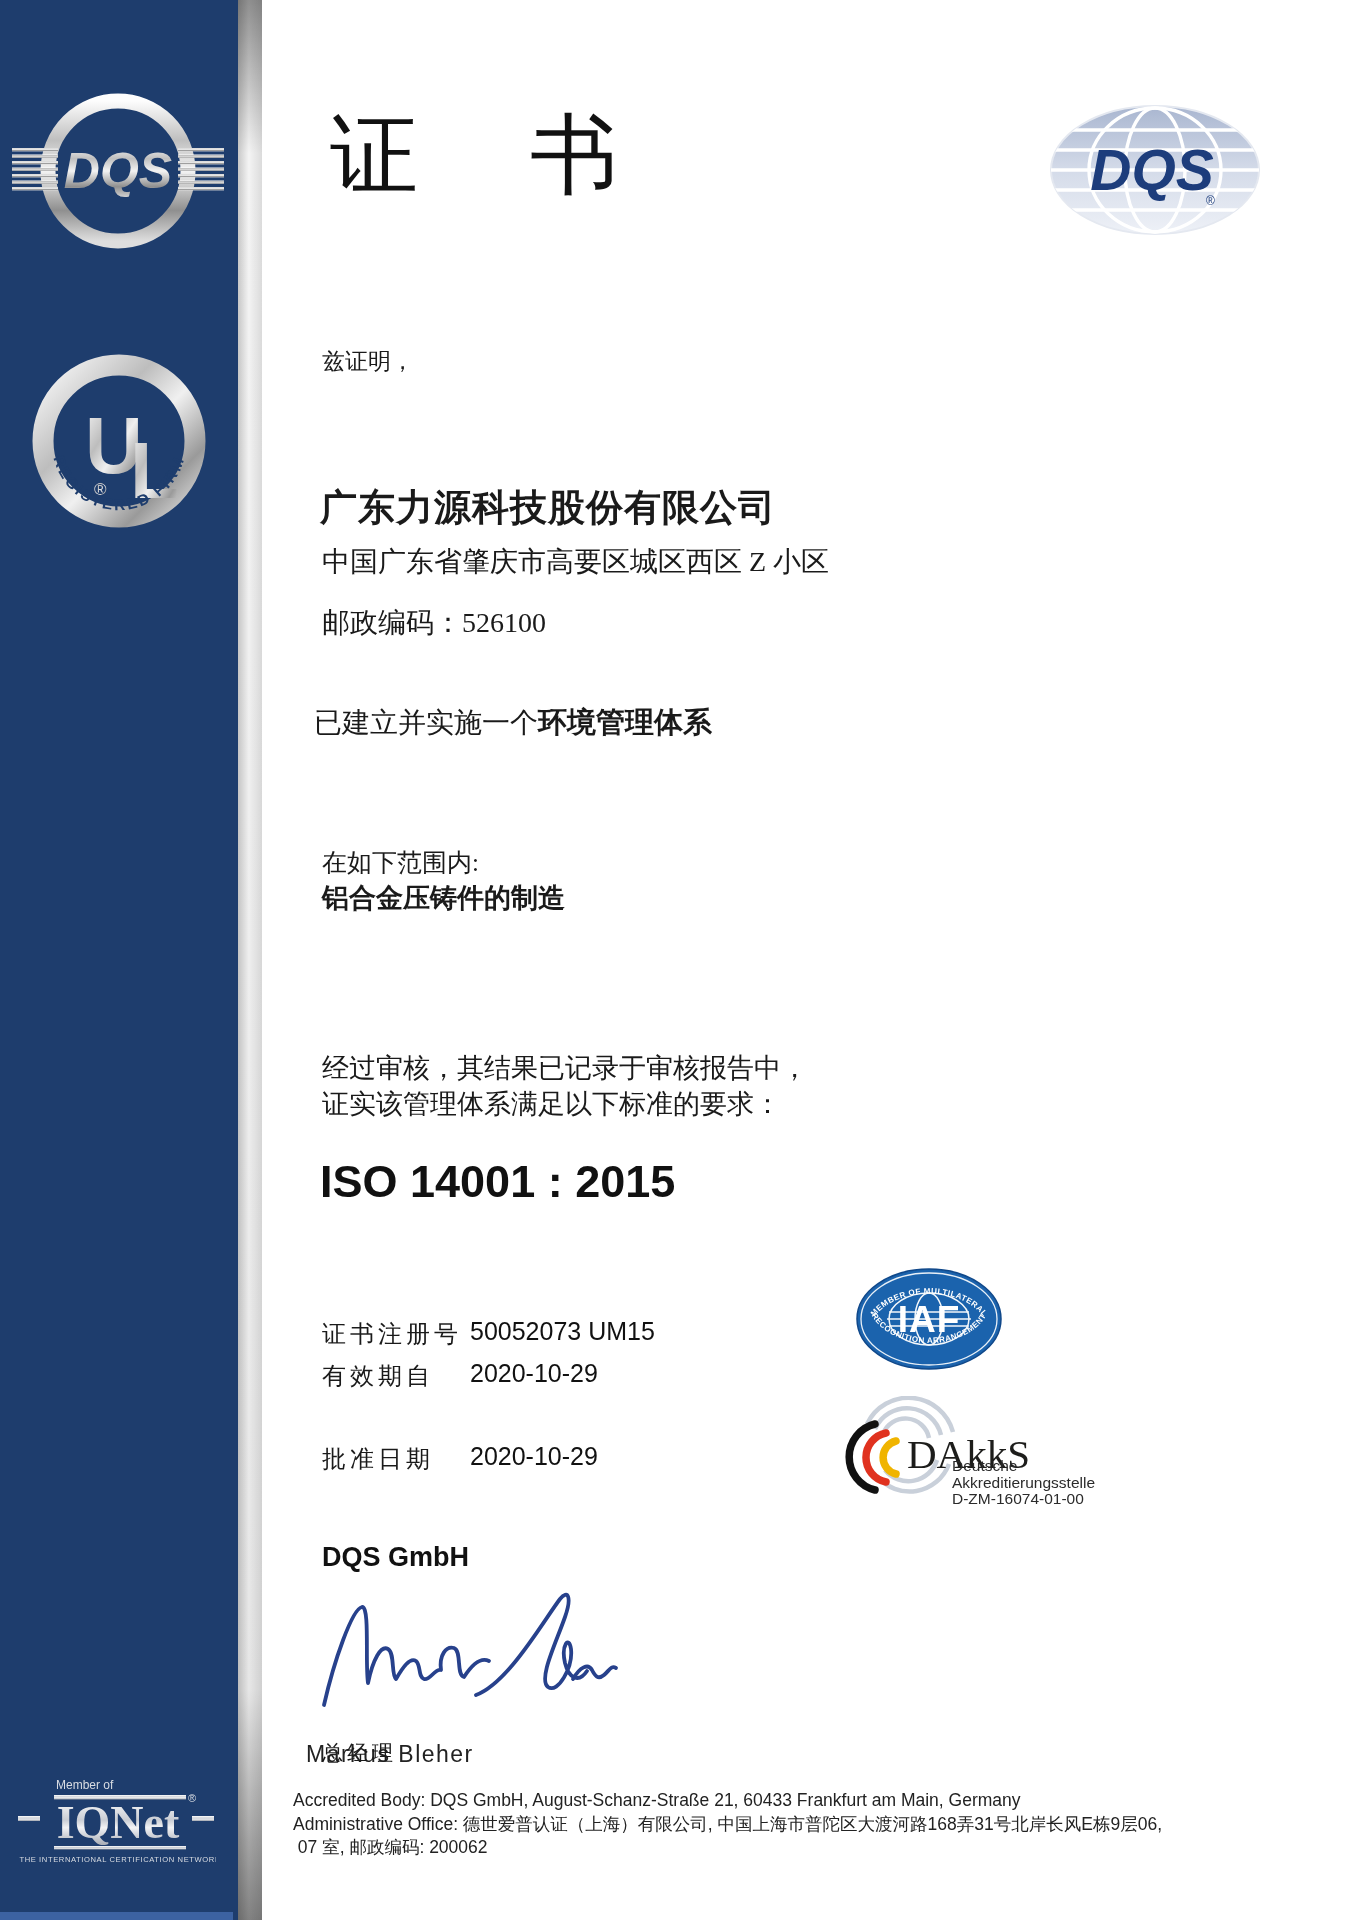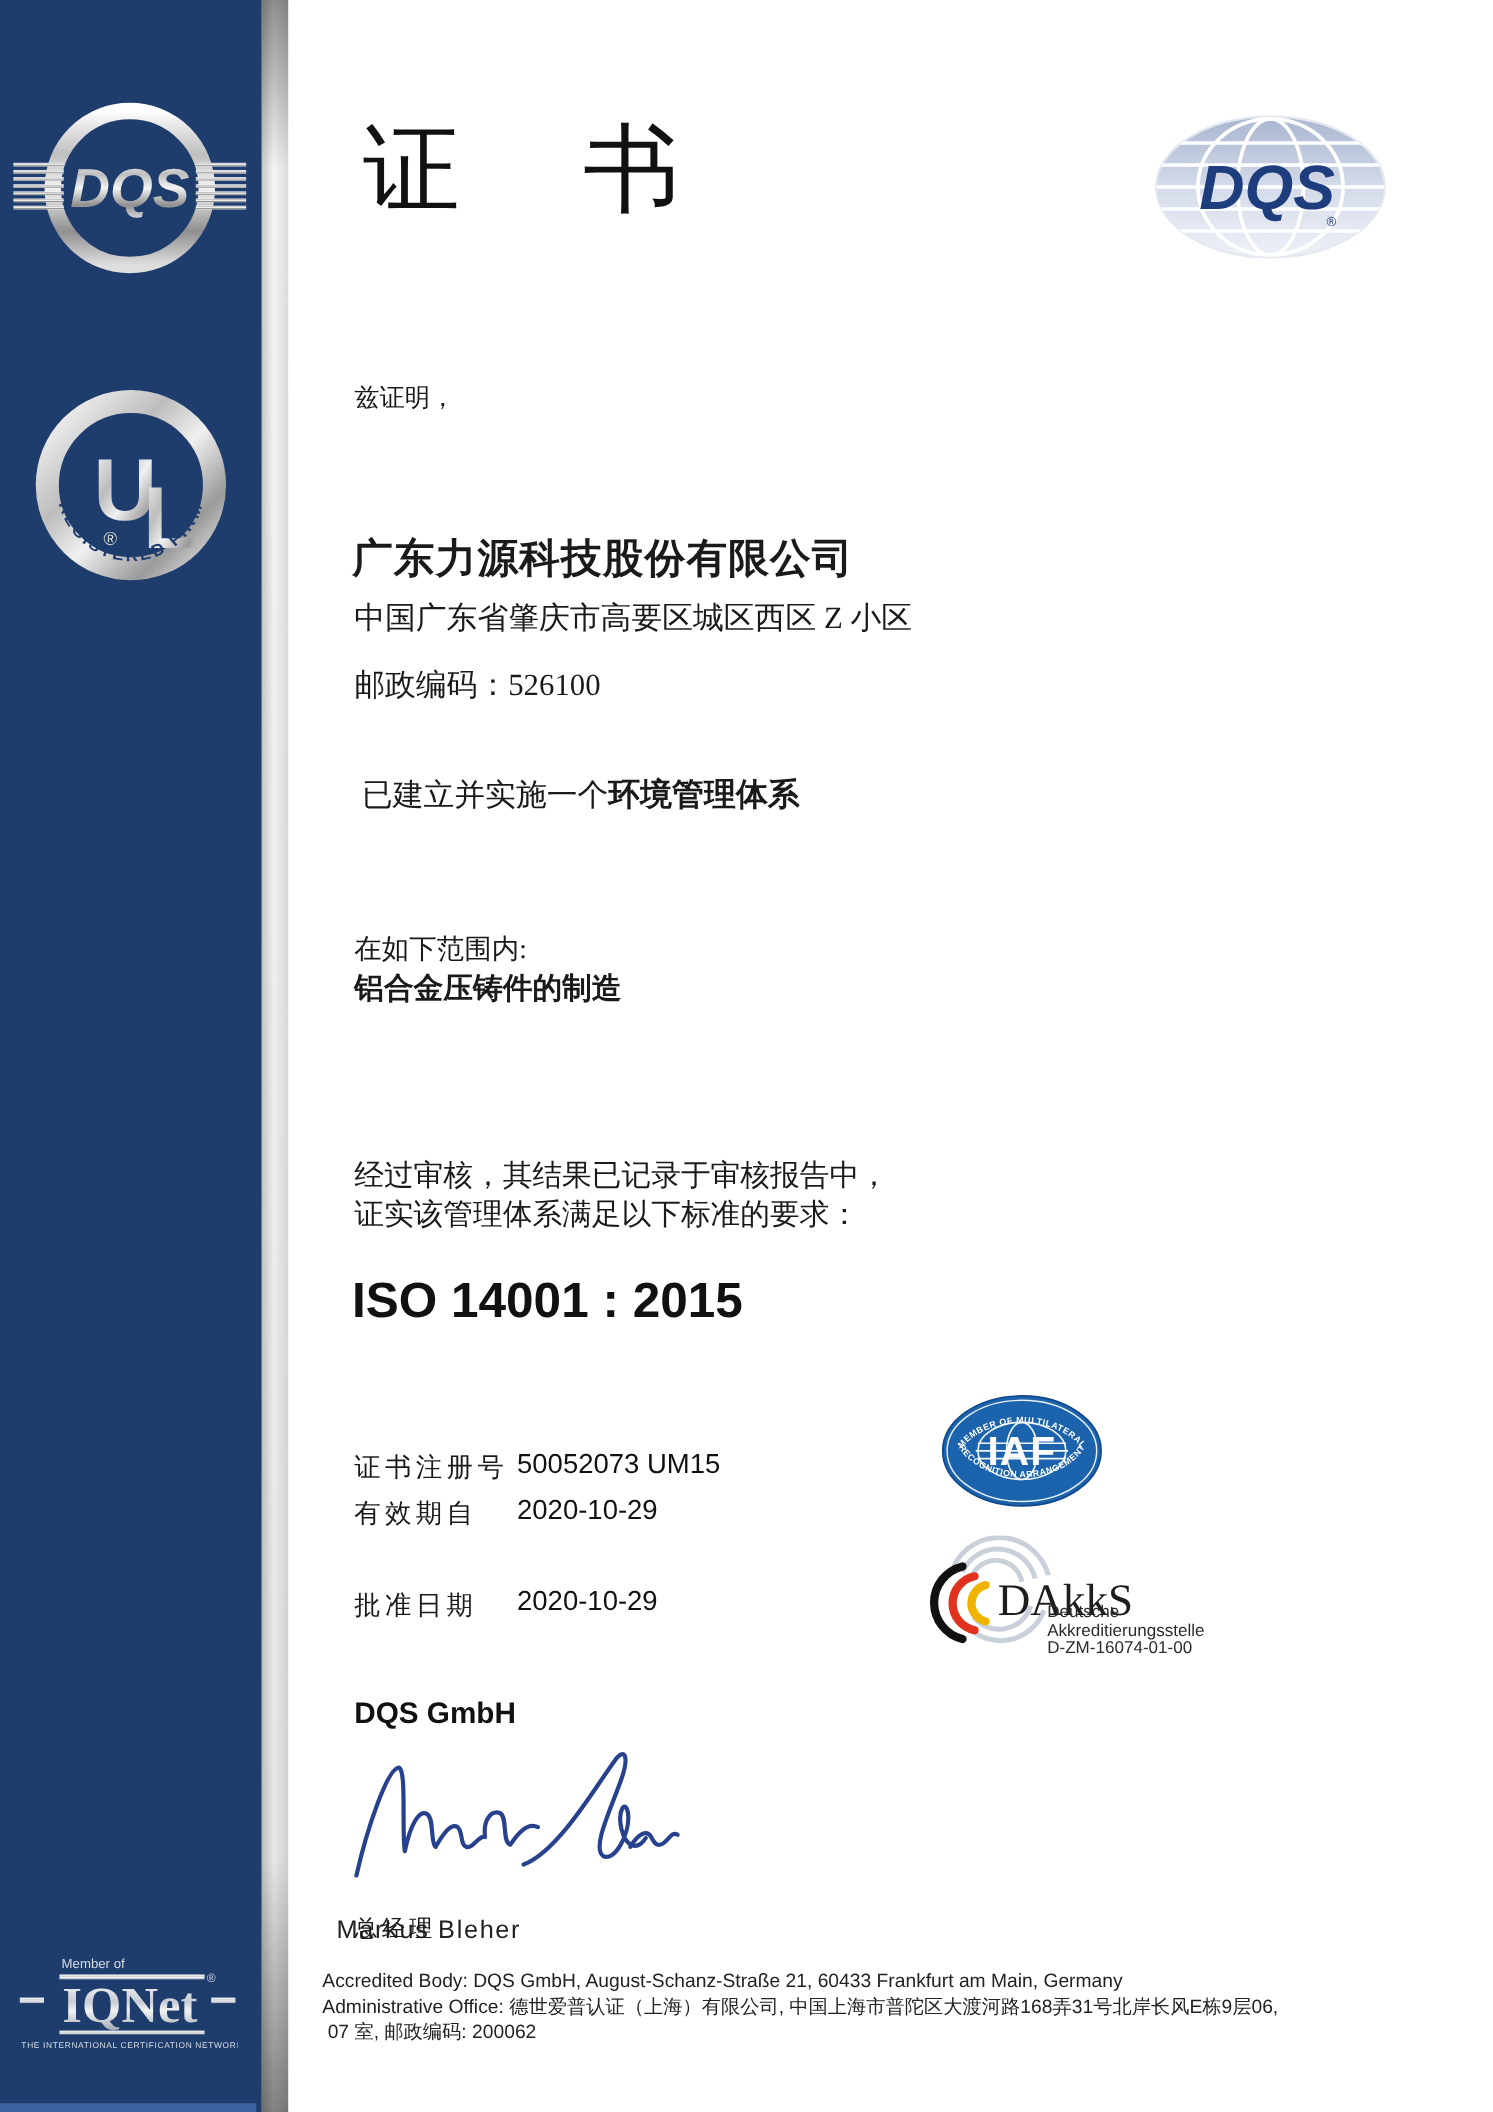--- a/index.html
+++ b/index.html
@@ -14,21 +14,21 @@
      background:linear-gradient(90deg,rgba(0,0,0,.18) 0%,rgba(255,255,255,0) 45%,rgba(0,0,0,.10) 100%);}
   .logo-abs{position:absolute;}
   
   .abs{position:absolute;}
   #page-title{left:330px;top:108px;font-size:88px;line-height:1.1;color:#111;}
   #page-title .t2{display:inline-block;margin-left:112px;}
   #attest{left:322px;top:346px;font-size:23px;}
   #company-name{left:320px;top:483px;font-size:37px;font-weight:bold;letter-spacing:1px;}
   #company-address{left:322px;top:543px;font-size:28px;}
   #postal-line{left:322px;top:580px;font-size:28px;margin-top:24px;}
-  #system-line{left:329px;top:703px;font-size:28px;}
+  #system-line{left:314px;top:703px;font-size:28px;}
   #system-line b{font-size:29px;}
   #scope-intro{left:322px;top:846px;font-size:25px;}
   #scope-text{left:322px;top:880px;font-size:27px;font-weight:bold;}
   #audit-text{left:322px;top:1050px;font-size:27px;line-height:36px;}
   #standard{left:320px;top:1156px;font-family:"Liberation Sans",sans-serif;font-size:45px;font-weight:bold;color:#111;text-align:right;}
   
   .detail-row{position:absolute;left:322px;width:420px;height:30px;}
   .detail-label{display:inline-block;width:142px;font-size:24px;letter-spacing:4px;}
   .detail-value{position:absolute;left:148px;top:-1px;font-family:"Liberation Sans",sans-serif;font-size:25px;color:#111;}
   

